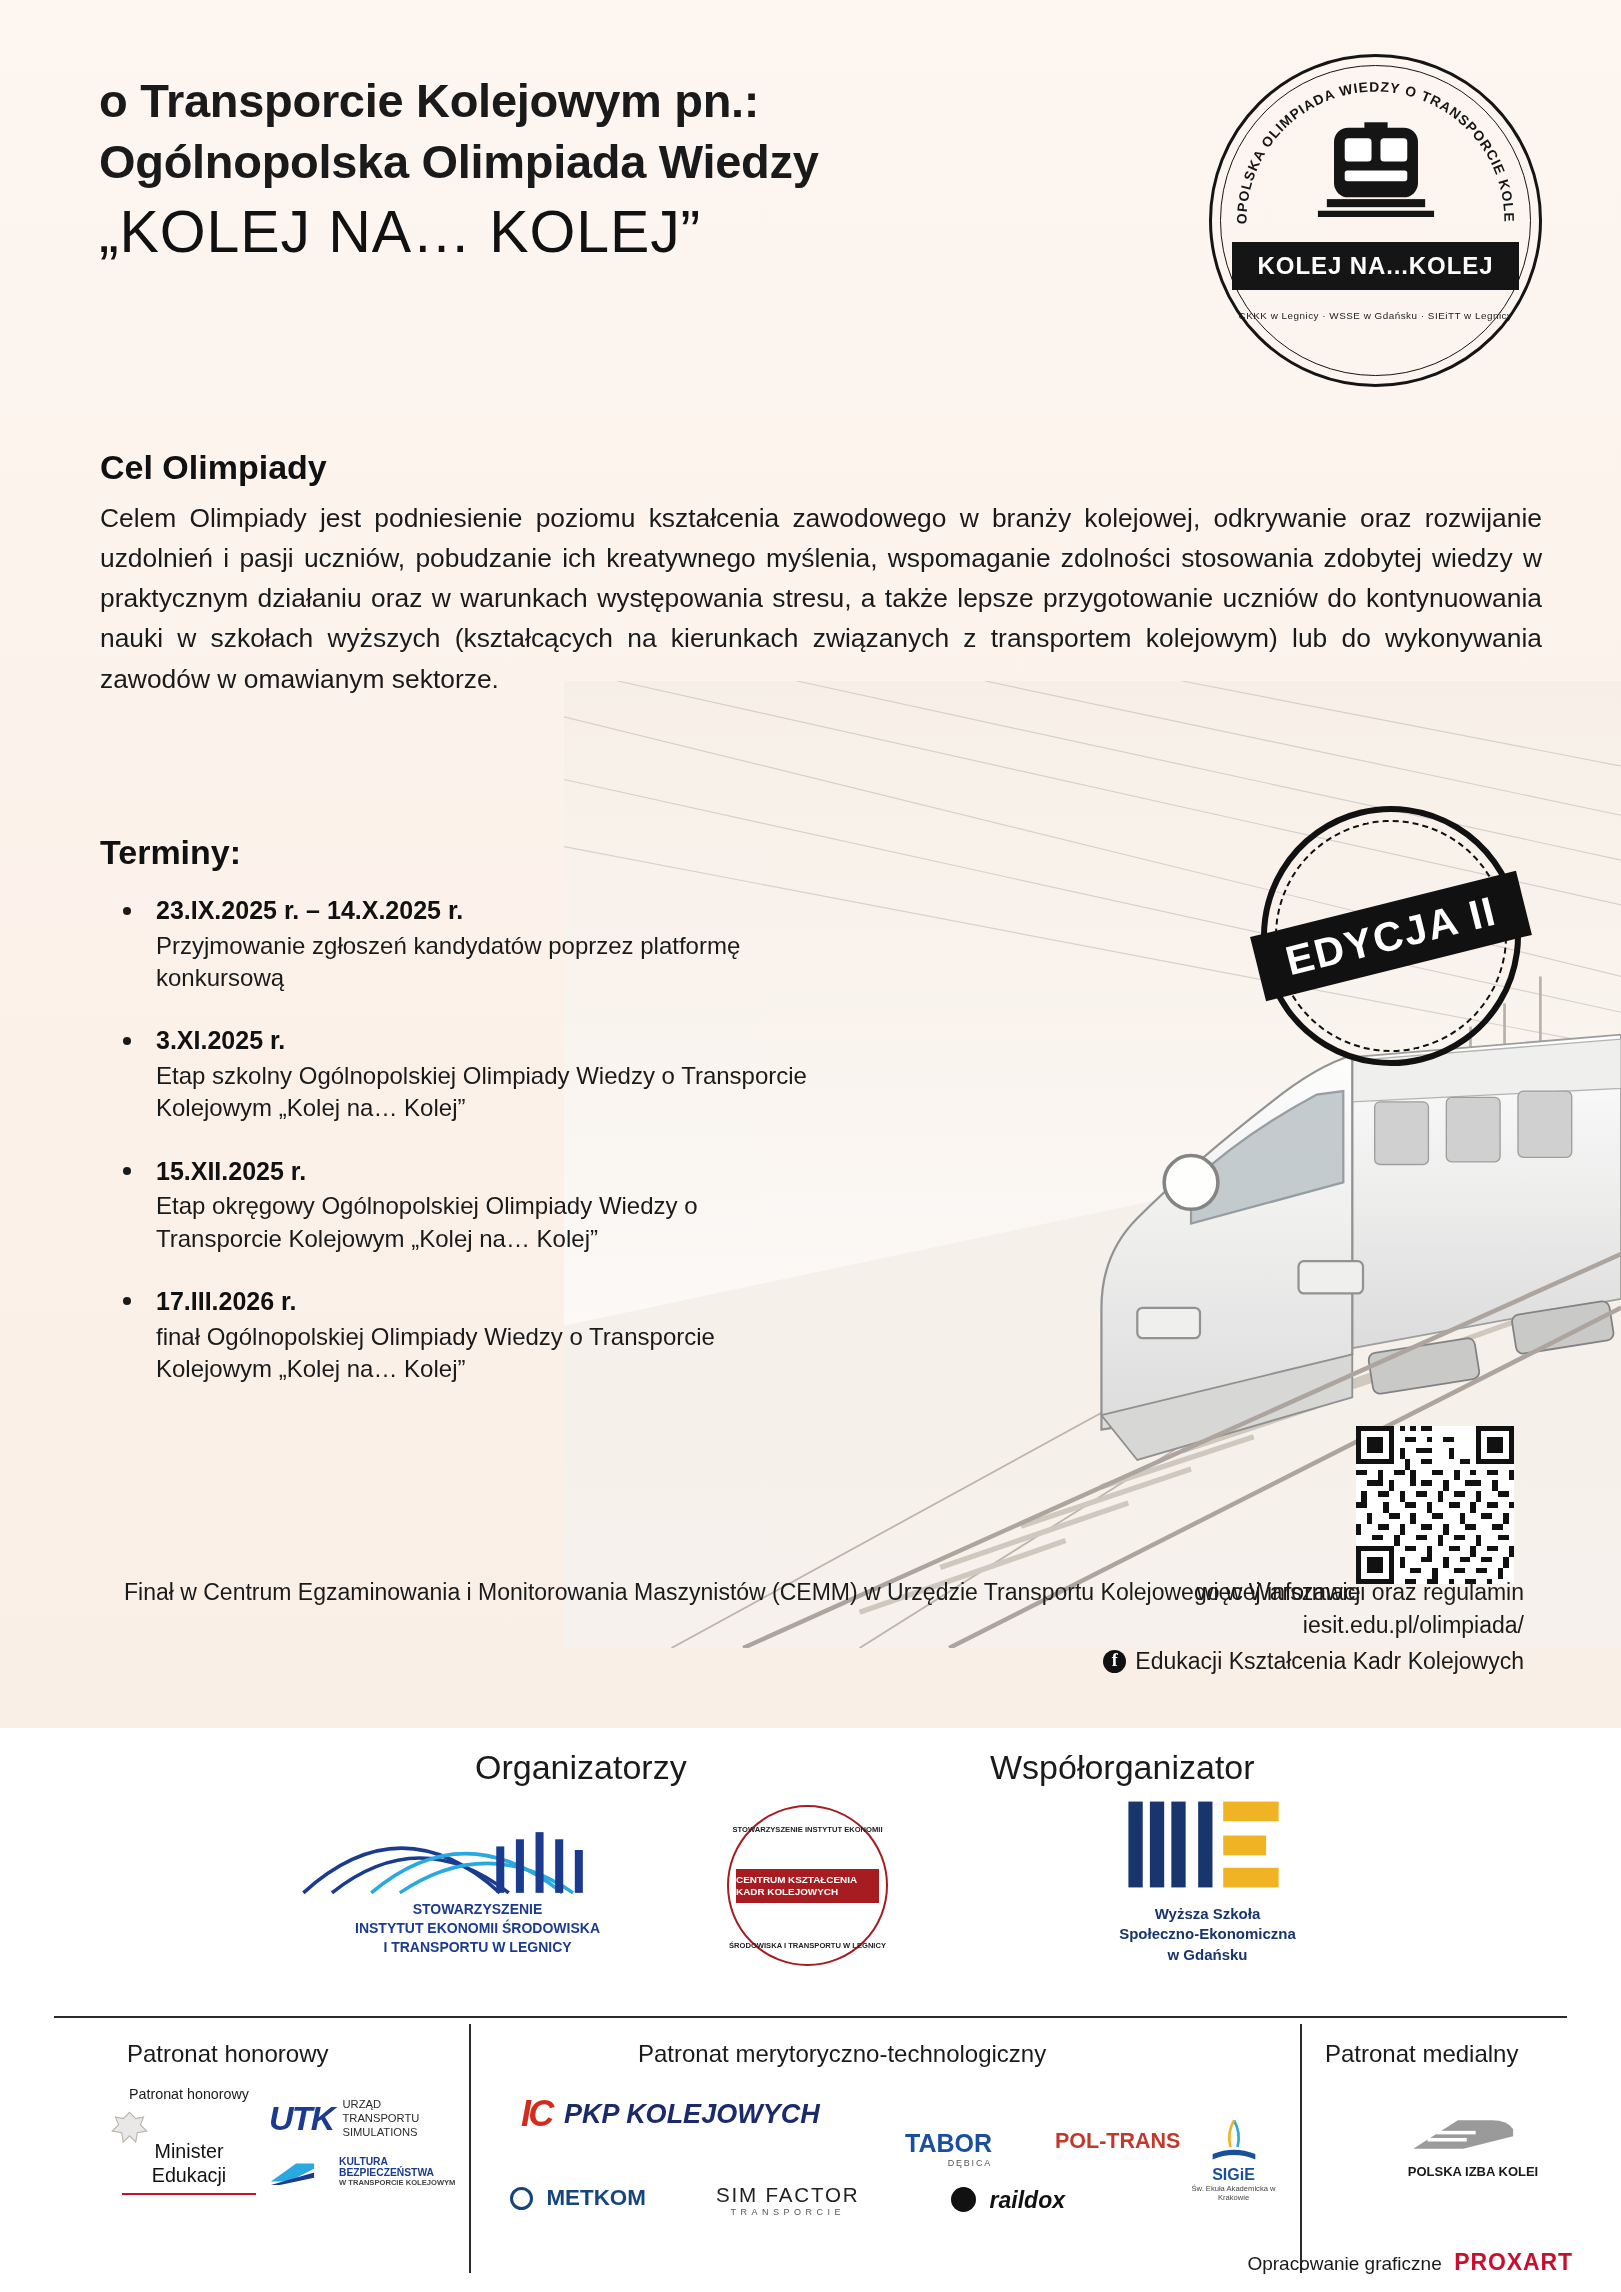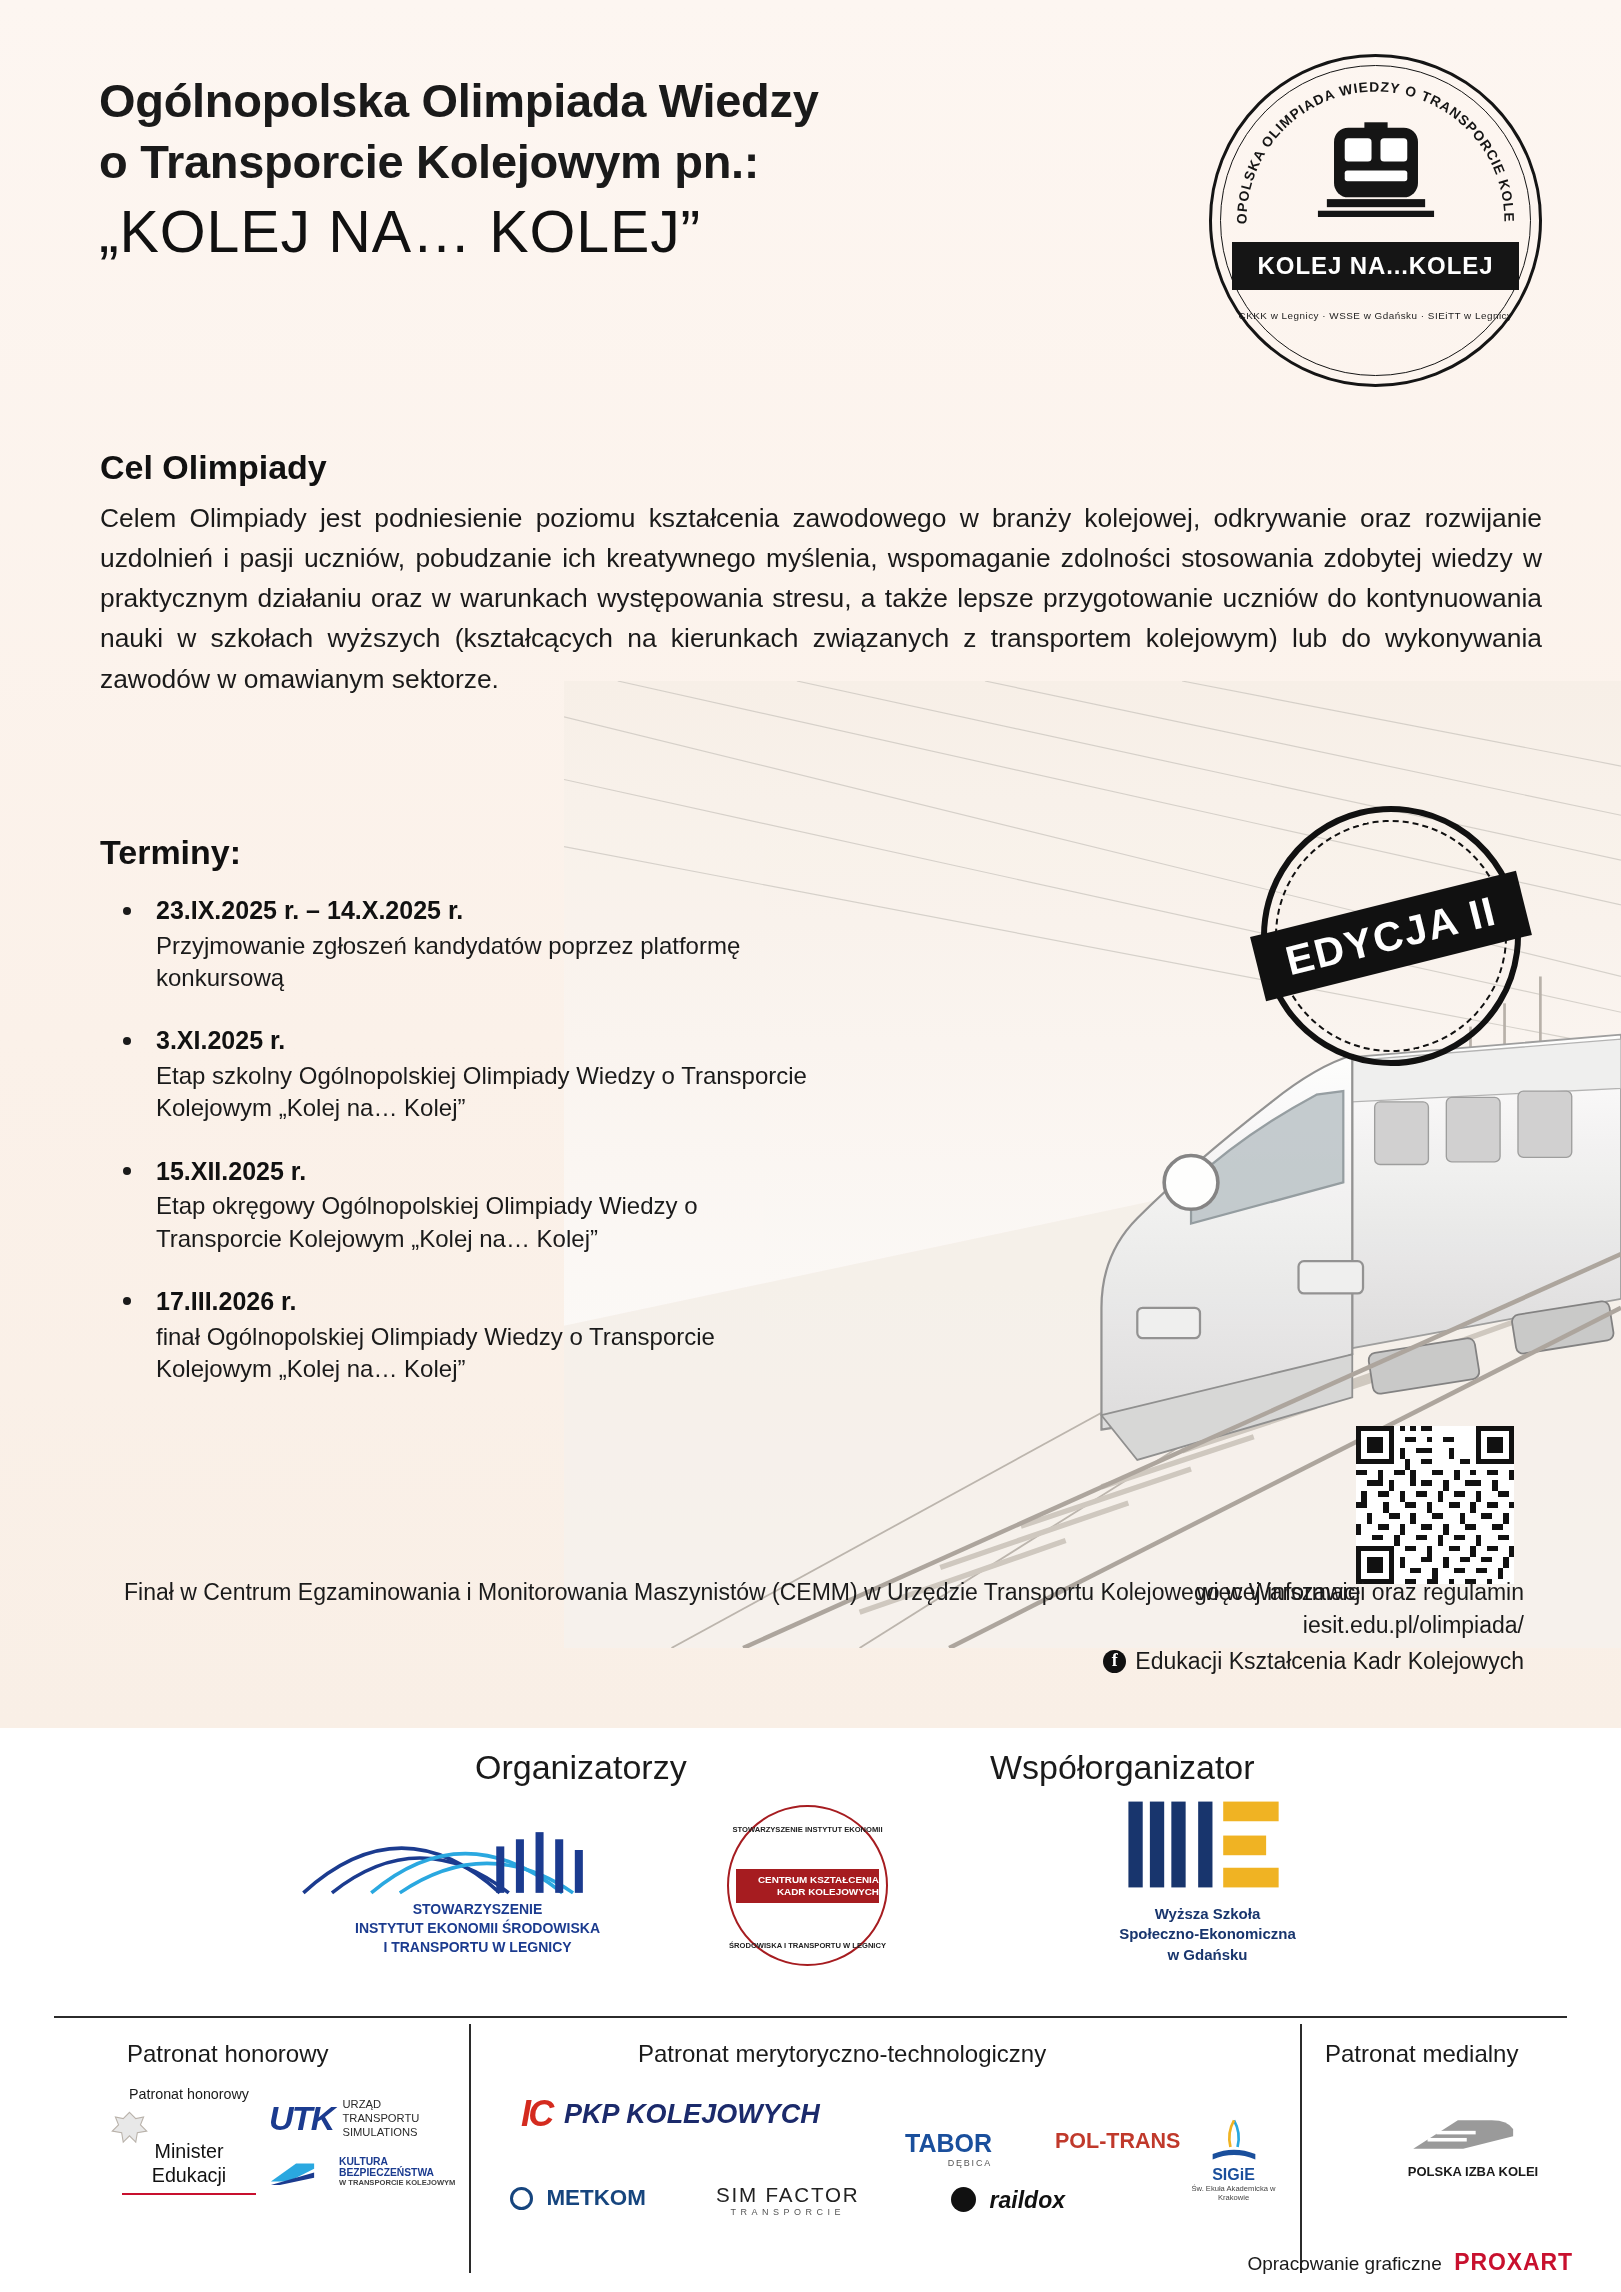--- a/index.html
+++ b/index.html
@@ -312,21 +312,21 @@
     color: #1b3b8f;
     line-height: 1.35;
   }
   .ckkk {
     left: 727px; top: 77px; width: 161px; height: 161px;
   }
   .ckkk .c-ring { position:absolute; inset:0; border:2.7px solid #a61c20; border-radius:50%; }
   .ckkk .c-band {
     position:absolute; left:9px; right:9px; top:64px; height:34px;
     background:#a61c20; color:#fff; font-size:9.9px; font-weight:bold;
-    display:flex; flex-direction:column; align-items:flex-end; justify-content:center;
+    display:flex; flex-direction:column; align-items:flex-start; justify-content:center;
     line-height:1.2; text-align:center;
   }
   .ckkk .c-top, .ckkk .c-bot {
     position:absolute; left:0; right:0; text-align:center; font-size:7.6px; color:#222; font-weight:bold;
   }
   .ckkk .c-top { top: 19.7px; }
   .ckkk .c-bot { bottom: 16px; }
 
   .wsse { left: 1091px; top: 70px; width: 233px; height: 179px; }
   .wsse-mark {
@@ -460,22 +460,22 @@
         </g>
       </g>
 
       <g stroke="#a9a29a" stroke-width="5">
         <line x1="1180" y1="640" x2="200" y2="1080"></line>
         <line x1="1180" y1="700" x2="430" y2="1080"></line>
       </g>
     </svg>
 
     <div class="title-block">
+      <div class="title-line">o Transporcie Kolejowym pn.:</div>
       <div class="title-line">Ogólnopolska Olimpiada Wiedzy</div>
-      <div class="title-line">o Transporcie Kolejowym pn.:</div>
       <div class="title-big">„KOLEJ  NA…  KOLEJ”</div>
     </div>
 
     <div class="logo-stamp">
       <div class="ring"></div>
       <div class="ring2"></div>
       <svg class="logo-arc-text" viewBox="0 0 372 372">
         <defs>
           <path id="arcpath" d="M 42,186 A 144,144 0 0 1 330,186"></path>
         </defs>

